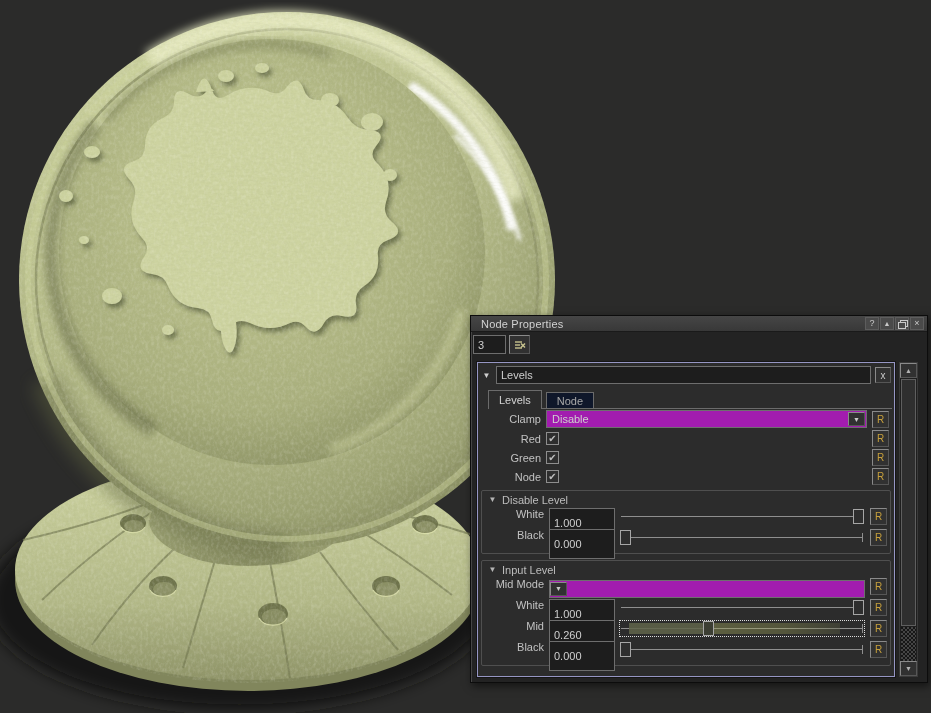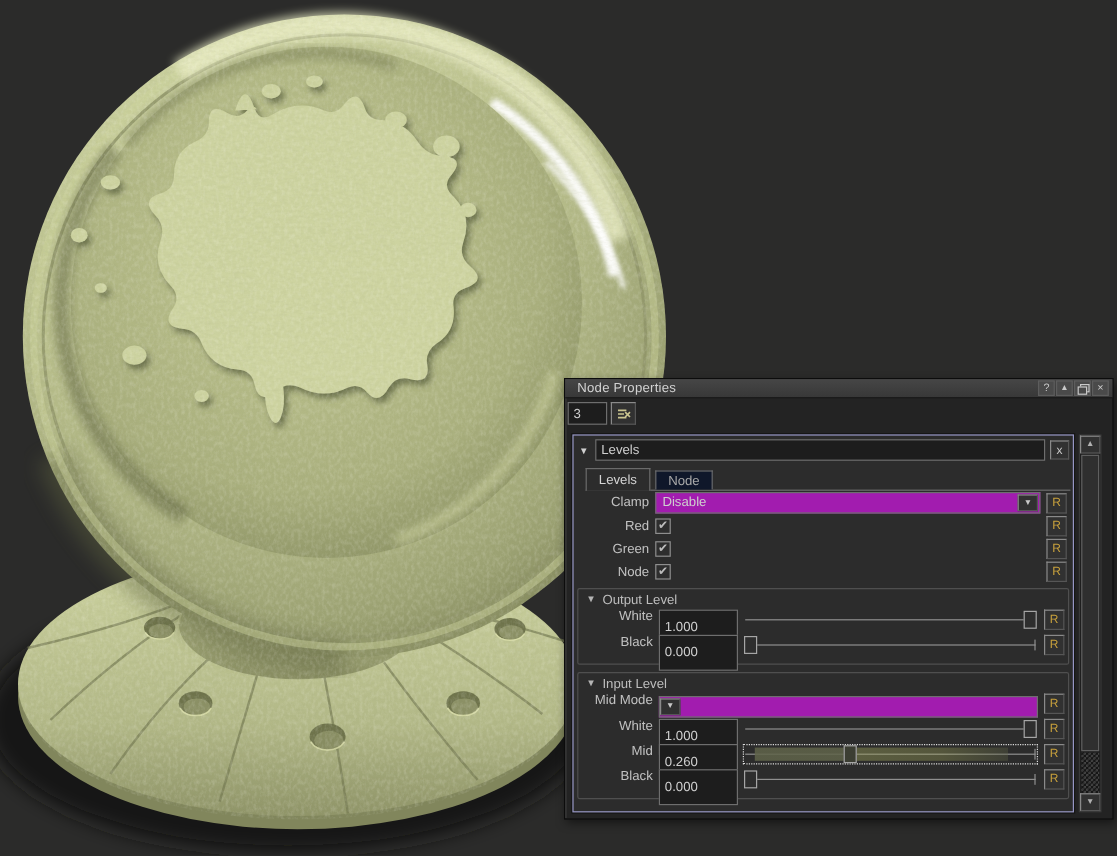--- a/index.html
+++ b/index.html
@@ -305,21 +305,21 @@
         <span class="plabel">Node</span>
         <span class="ctl">
             <span class="checkbox">✔</span>
           </span>
         <span class="btn rbtn">R</span>
       </div>
 
       <div class="section">
         <div class="sheader">
           <span class="tri-glyph">▼</span>
-          <span>Output Level</span>
+          <span>Disable Level</span>
         </div>
         <div class="vrow">
           <span class="plabel">White</span>
           <span class="field numfield">
               <span>1.000</span>
             </span>
           <span class="slider">
               <span class="track"></span>
               <span class="handle" style="left:calc(100% - 12px)"></span>
             </span>

